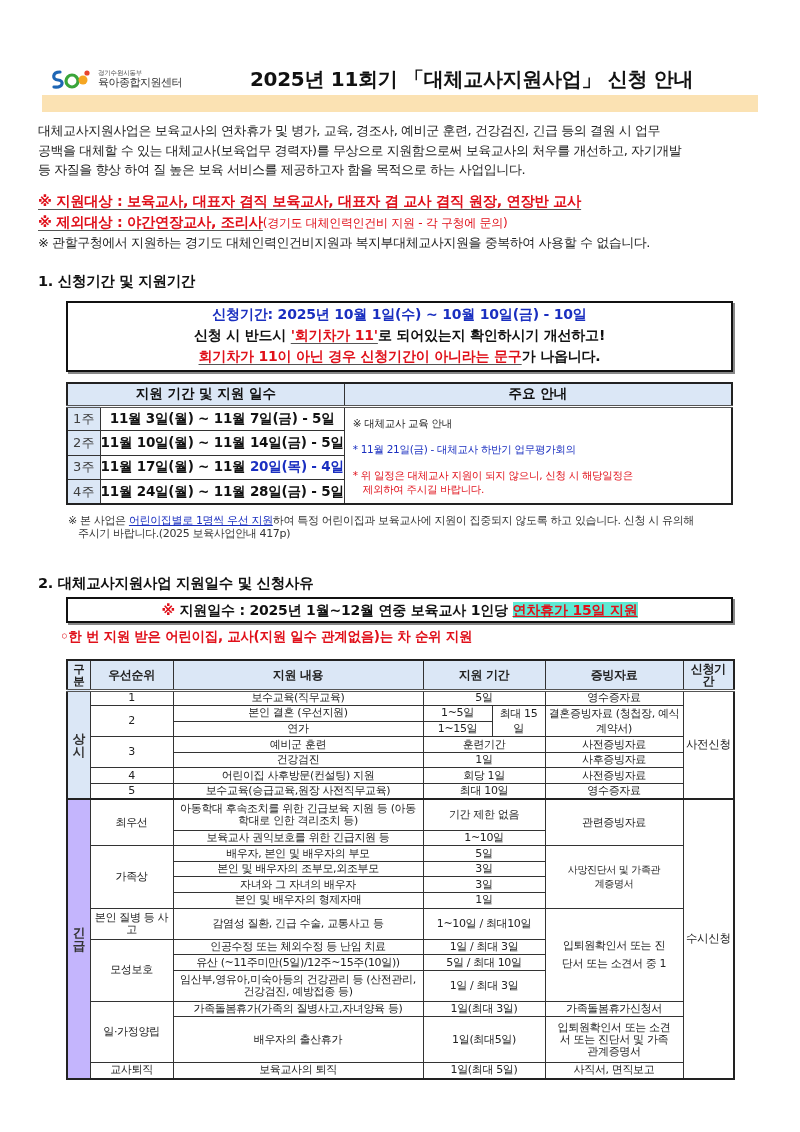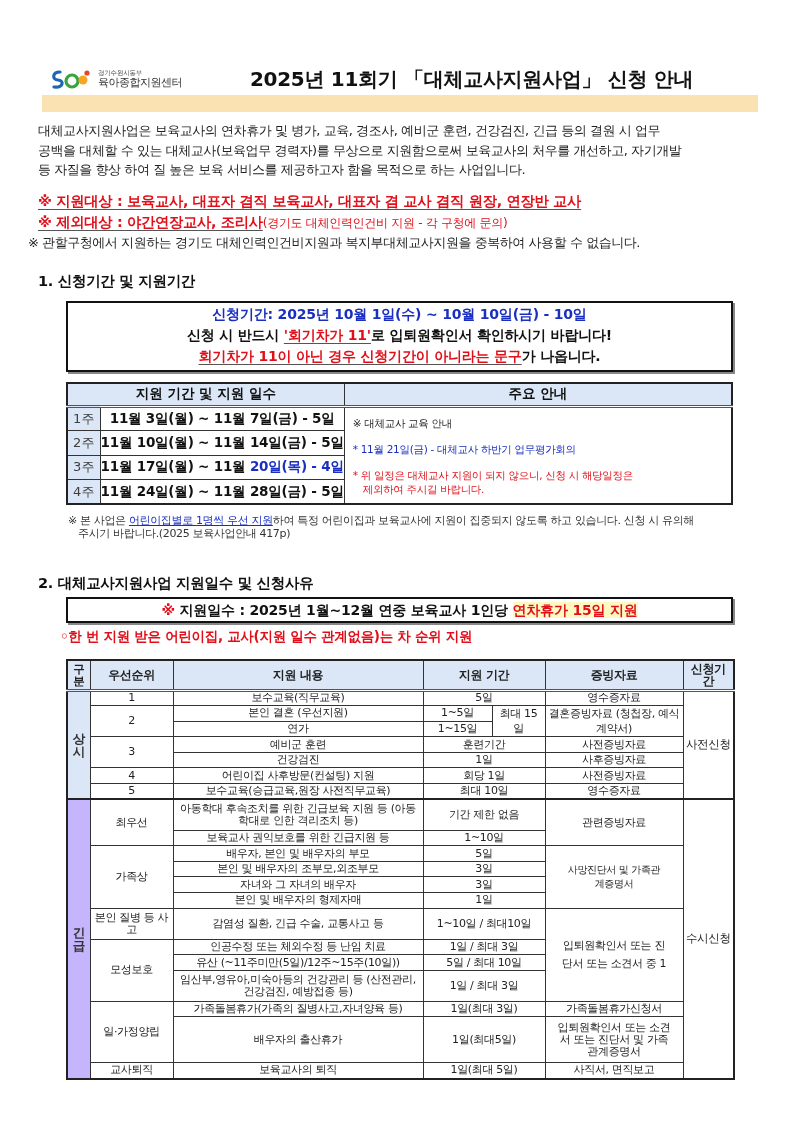--- a/index.html
+++ b/index.html
@@ -16,21 +16,21 @@
   .logo-big { font-size: 11px; color: #333; display: block; margin-top: 1px; letter-spacing: -0.5px; }
   .doc-title { left: 250px; top: 66px; font-size: 20px; font-weight: bold; color: #111; letter-spacing: -0.3px; white-space: nowrap; }
   .title-band { left: 42px; top: 95px; width: 716px; height: 17px; background: #fbe2b3; }
 
   .intro { left: 38px; top: 121px; width: 728px; font-size: 13px; line-height: 19.5px; color: #222; letter-spacing: -0.45px; }
   .intro p { white-space: nowrap; }
 
   .note-red { left: 38px; font-size: 14.3px; font-weight: bold; color: #e0101a; white-space: nowrap; letter-spacing: -0.3px; }
   .note-red .ul { text-decoration: underline; text-decoration-color: #555; text-underline-offset: 3px; }
   .note-red .thin { font-weight: normal; font-size: 12px; }
-  .note-plain { left: 28px; top: 234px; font-size: 13px; color: #222; white-space: nowrap; letter-spacing: -0.45px; }
+  .note-plain { left: 38px; top: 234px; font-size: 13px; color: #222; white-space: nowrap; letter-spacing: -0.45px; }
 
   .section-h { left: 38px; font-size: 14.5px; font-weight: bold; color: #111; white-space: nowrap; letter-spacing: -0.3px; }
 
   .period-box { left: 66px; top: 301px; width: 667px; height: 71px; border: 2px solid #111; box-shadow: 2px 2px 0 #888; text-align: center; }
   .period-box .l1 { font-size: 14px; font-weight: bold; color: #1a2fc0; margin-top: 3px; letter-spacing: -0.2px; }
   .period-box .l2, .period-box .l3 { font-size: 14px; font-weight: bold; color: #111; margin-top: 3px; letter-spacing: -0.2px; }
   .red { color: #e0101a; }
   .ul-gray { text-decoration: underline; text-decoration-color: #555; text-underline-offset: 3px; }
 
   
@@ -45,21 +45,21 @@
   .info .i1 { color: #222; }
   .info .i2 { color: #1a2fc0; margin-top: 12px; }
   .info .i3 { color: #e0101a; margin-top: 12px; }
   .info .i3b { color: #e0101a; padding-left: 10px; }
 
   .footnote { left: 68px; top: 514px; width: 690px; font-size: 11px; line-height: 13px; color: #333; letter-spacing: -0.35px; }
   .footnote .hl { color: #1a2fc0; text-decoration: underline; }
 
   .days-box { left: 66px; top: 597px; width: 667px; height: 26px; border: 2px solid #111; box-shadow: 2px 2px 0 #888; text-align: center; font-size: 14px; font-weight: bold; line-height: 22px; letter-spacing: -0.2px; }
   .days-box .mark { color: #e0101a; }
-  .days-box .hl { background: #fef9c3; color: #e0101a; }
+  .days-box .hl { background: #5eead4; color: #e0101a; text-decoration: underline; }
   .rule-line { left: 60px; top: 628px; font-size: 13.5px; font-weight: bold; color: #e0101a; white-space: nowrap; letter-spacing: -0.3px; }
 
   
   .main-table { left: 66px; top: 659px; width: 667px; border: 2px solid #222; font-size: 11px; color: #222; table-layout: fixed; }
   .main-table td, .main-table th { border: 1px solid #333; text-align: center; vertical-align: middle; line-height: 12px; padding: 0 2px; letter-spacing: -0.35px; }
   .main-table th { background: #dbe7f6; font-weight: bold; font-size: 12px; height: 30px; border-bottom: 3px double #555; }
   .main-table td { height: 15.6px; }
   .main-table .cat-normal { background: #dbe7f6; font-weight: bold; font-size: 12.5px; color: #333; line-height: 13px; }
   .main-table .cat-emerg { background: #c4b5fd; font-weight: bold; font-size: 12.5px; color: #333; line-height: 13px; }
   .main-table .thick-top td { border-top: 2px solid #222; }
@@ -98,21 +98,21 @@
 <div class="abs note-red" style="top:213px;">
   <span class="ul">※ 제외대상 : 야간연장교사, 조리사</span><span class="thin">(경기도 대체인력인건비 지원 - 각 구청에 문의)</span>
 </div>
 <div class="abs note-plain">※ 관할구청에서 지원하는 경기도 대체인력인건비지원과 복지부대체교사지원을 중복하여 사용할 수 없습니다.</div>
 
 <div class="abs section-h" style="top:272px;">1. 신청기간 및 지원기간</div>
 
 <div class="abs period-box">
   <div class="l1">신청기간:  2025년 10월 1일(수) ~ 10월 10일(금) - 10일</div>
   <div class="l2">
-    <span>신청 시 반드시 </span><span class="red ul-gray">'회기차가 11'</span><span>로 입퇴원확인서 확인하시기 바랍니다!</span>
+    <span>신청 시 반드시 </span><span class="red ul-gray">'회기차가 11'</span><span>로 되어있는지 확인하시기 개선하고!</span>
   </div>
   <div class="l3">
     <span class="red ul-gray">회기차가 11이 아닌 경우 신청기간이 아니라는 문구</span><span>가 나옵니다.</span>
   </div>
 </div>
 
 <table class="abs week-table">
   <tbody>
       <tr>
     <th colspan="2">지원 기간 및 지원 일수</th>

